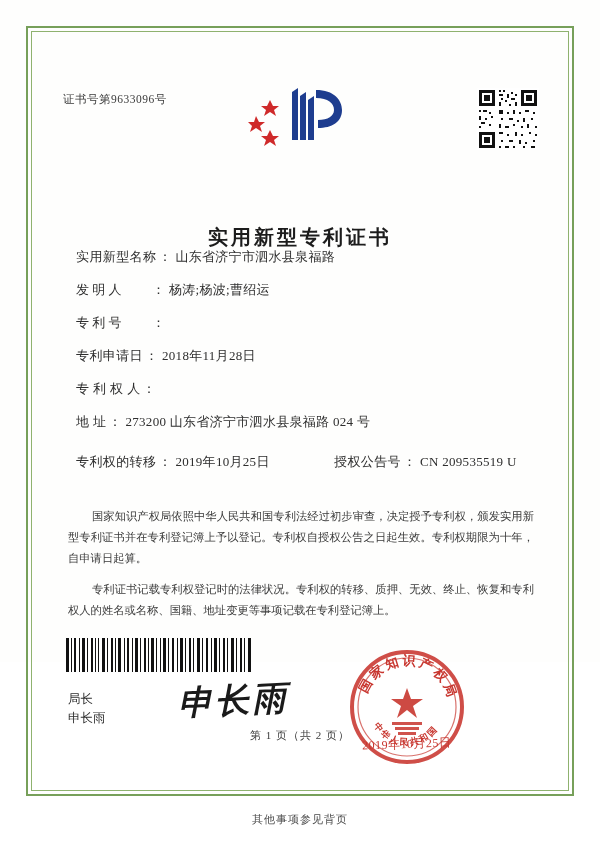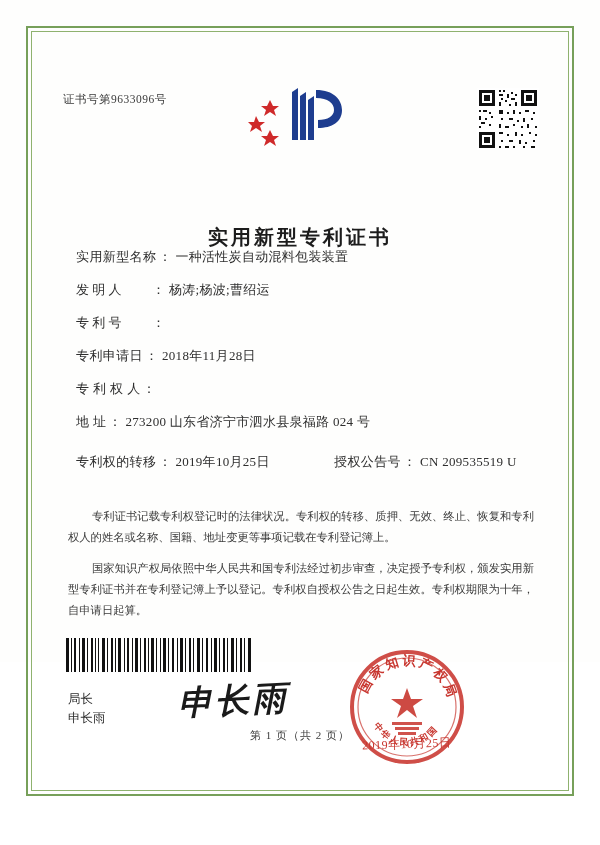--- a/index.html
+++ b/index.html
@@ -319,21 +319,21 @@
     </svg>
   </div>
 
   <div class="title">实用新型专利证书</div>
 
   <div class="fields">
 
     <div class="field-row">
       <span class="field-label">实用新型名称</span>
       <span class="field-colon">：</span>
-      <span class="field-value">一种活性炭自动混料包装装置</span>
+      <span class="field-value">山东省济宁市泗水县泉福路</span>
     </div>
 
     <div class="field-row">
       <span class="field-label spread-3">发 明 人</span>
       <span class="field-colon">：</span>
       <span class="field-value">杨涛;杨波;曹绍运</span>
     </div>
 
     <div class="field-row">
       <span class="field-label spread-3">专 利 号</span>
@@ -366,22 +366,22 @@
       <span class="right">
         <span class="field-label">授权公告号</span>
         <span class="field-colon">：</span>
         <span class="field-value">CN 209535519 U</span>
       </span>
     </div>
 
   </div>
 
   <div class="body-text">
+    <p>国家知识产权局依照中华人民共和国专利法经过初步审查，决定授予专利权，颁发实用新型专利证书并在专利登记簿上予以登记。专利权自授权公告之日起生效。专利权期限为十年，自申请日起算。</p>
     <p>专利证书记载专利权登记时的法律状况。专利权的转移、质押、无效、终止、恢复和专利权人的姓名或名称、国籍、地址变更等事项记载在专利登记簿上。</p>
-    <p>国家知识产权局依照中华人民共和国专利法经过初步审查，决定授予专利权，颁发实用新型专利证书并在专利登记簿上予以登记。专利权自授权公告之日起生效。专利权期限为十年，自申请日起算。</p>
   </div>
 
   <div class="barcode">
     <svg width="186" height="34" viewBox="0 0 186 34" shape-rendering="crispEdges">
       <g fill="#111">
         <rect x="0" y="0" width="3" height="34"></rect>
           <rect x="5" y="0" width="1" height="34"></rect>
         <rect x="8" y="0" width="2" height="34"></rect>
           <rect x="13" y="0" width="1" height="34"></rect>
         <rect x="16" y="0" width="3" height="34"></rect>
@@ -457,14 +457,15 @@
       </text>
       <text font-family="'DejaVu Sans', sans-serif" font-size="9" fill="#c8362f" font-weight="bold" letter-spacing="2">
         <textPath href="#sealBottom" startOffset="16%">中华人民共和国</textPath>
       </text>
     </svg>
   </div>
 
   <div class="seal-date">2019年10月25日</div>
 
   <div class="page-no">第 1 页（共 2 页）</div>
+  <div class="footnote">其他事项参见背页</div>
 
 </div>
 
 </body></html>

